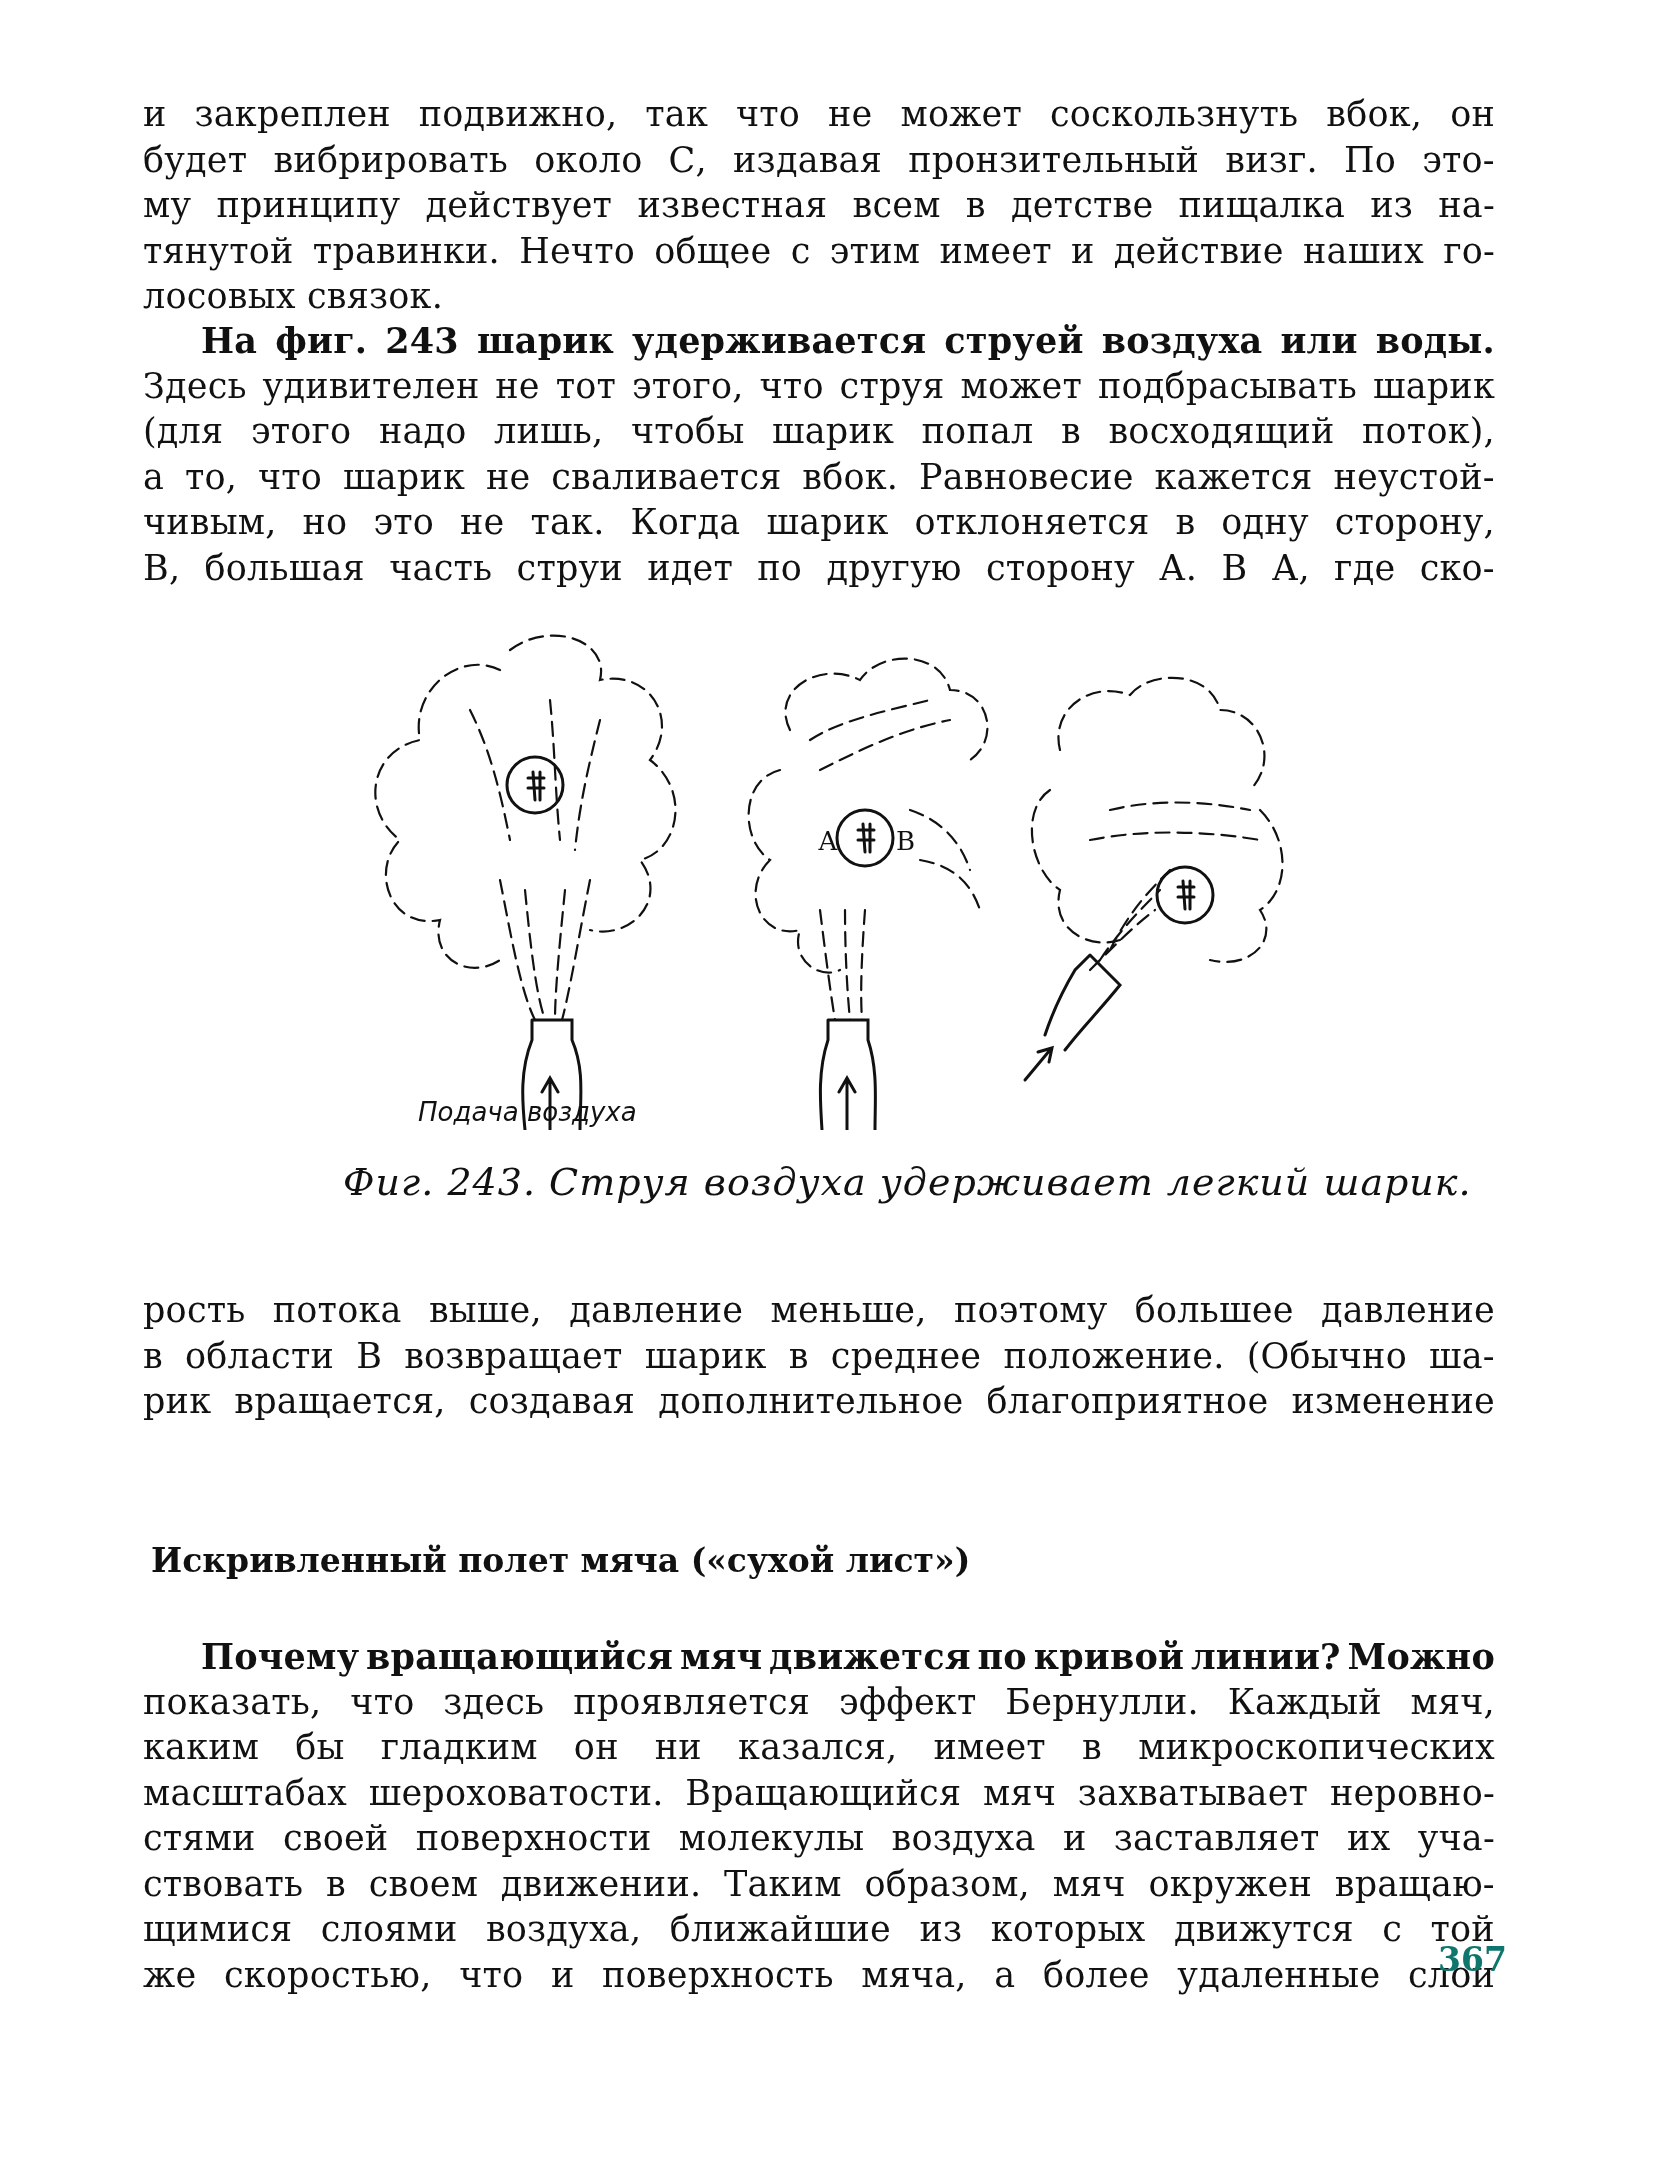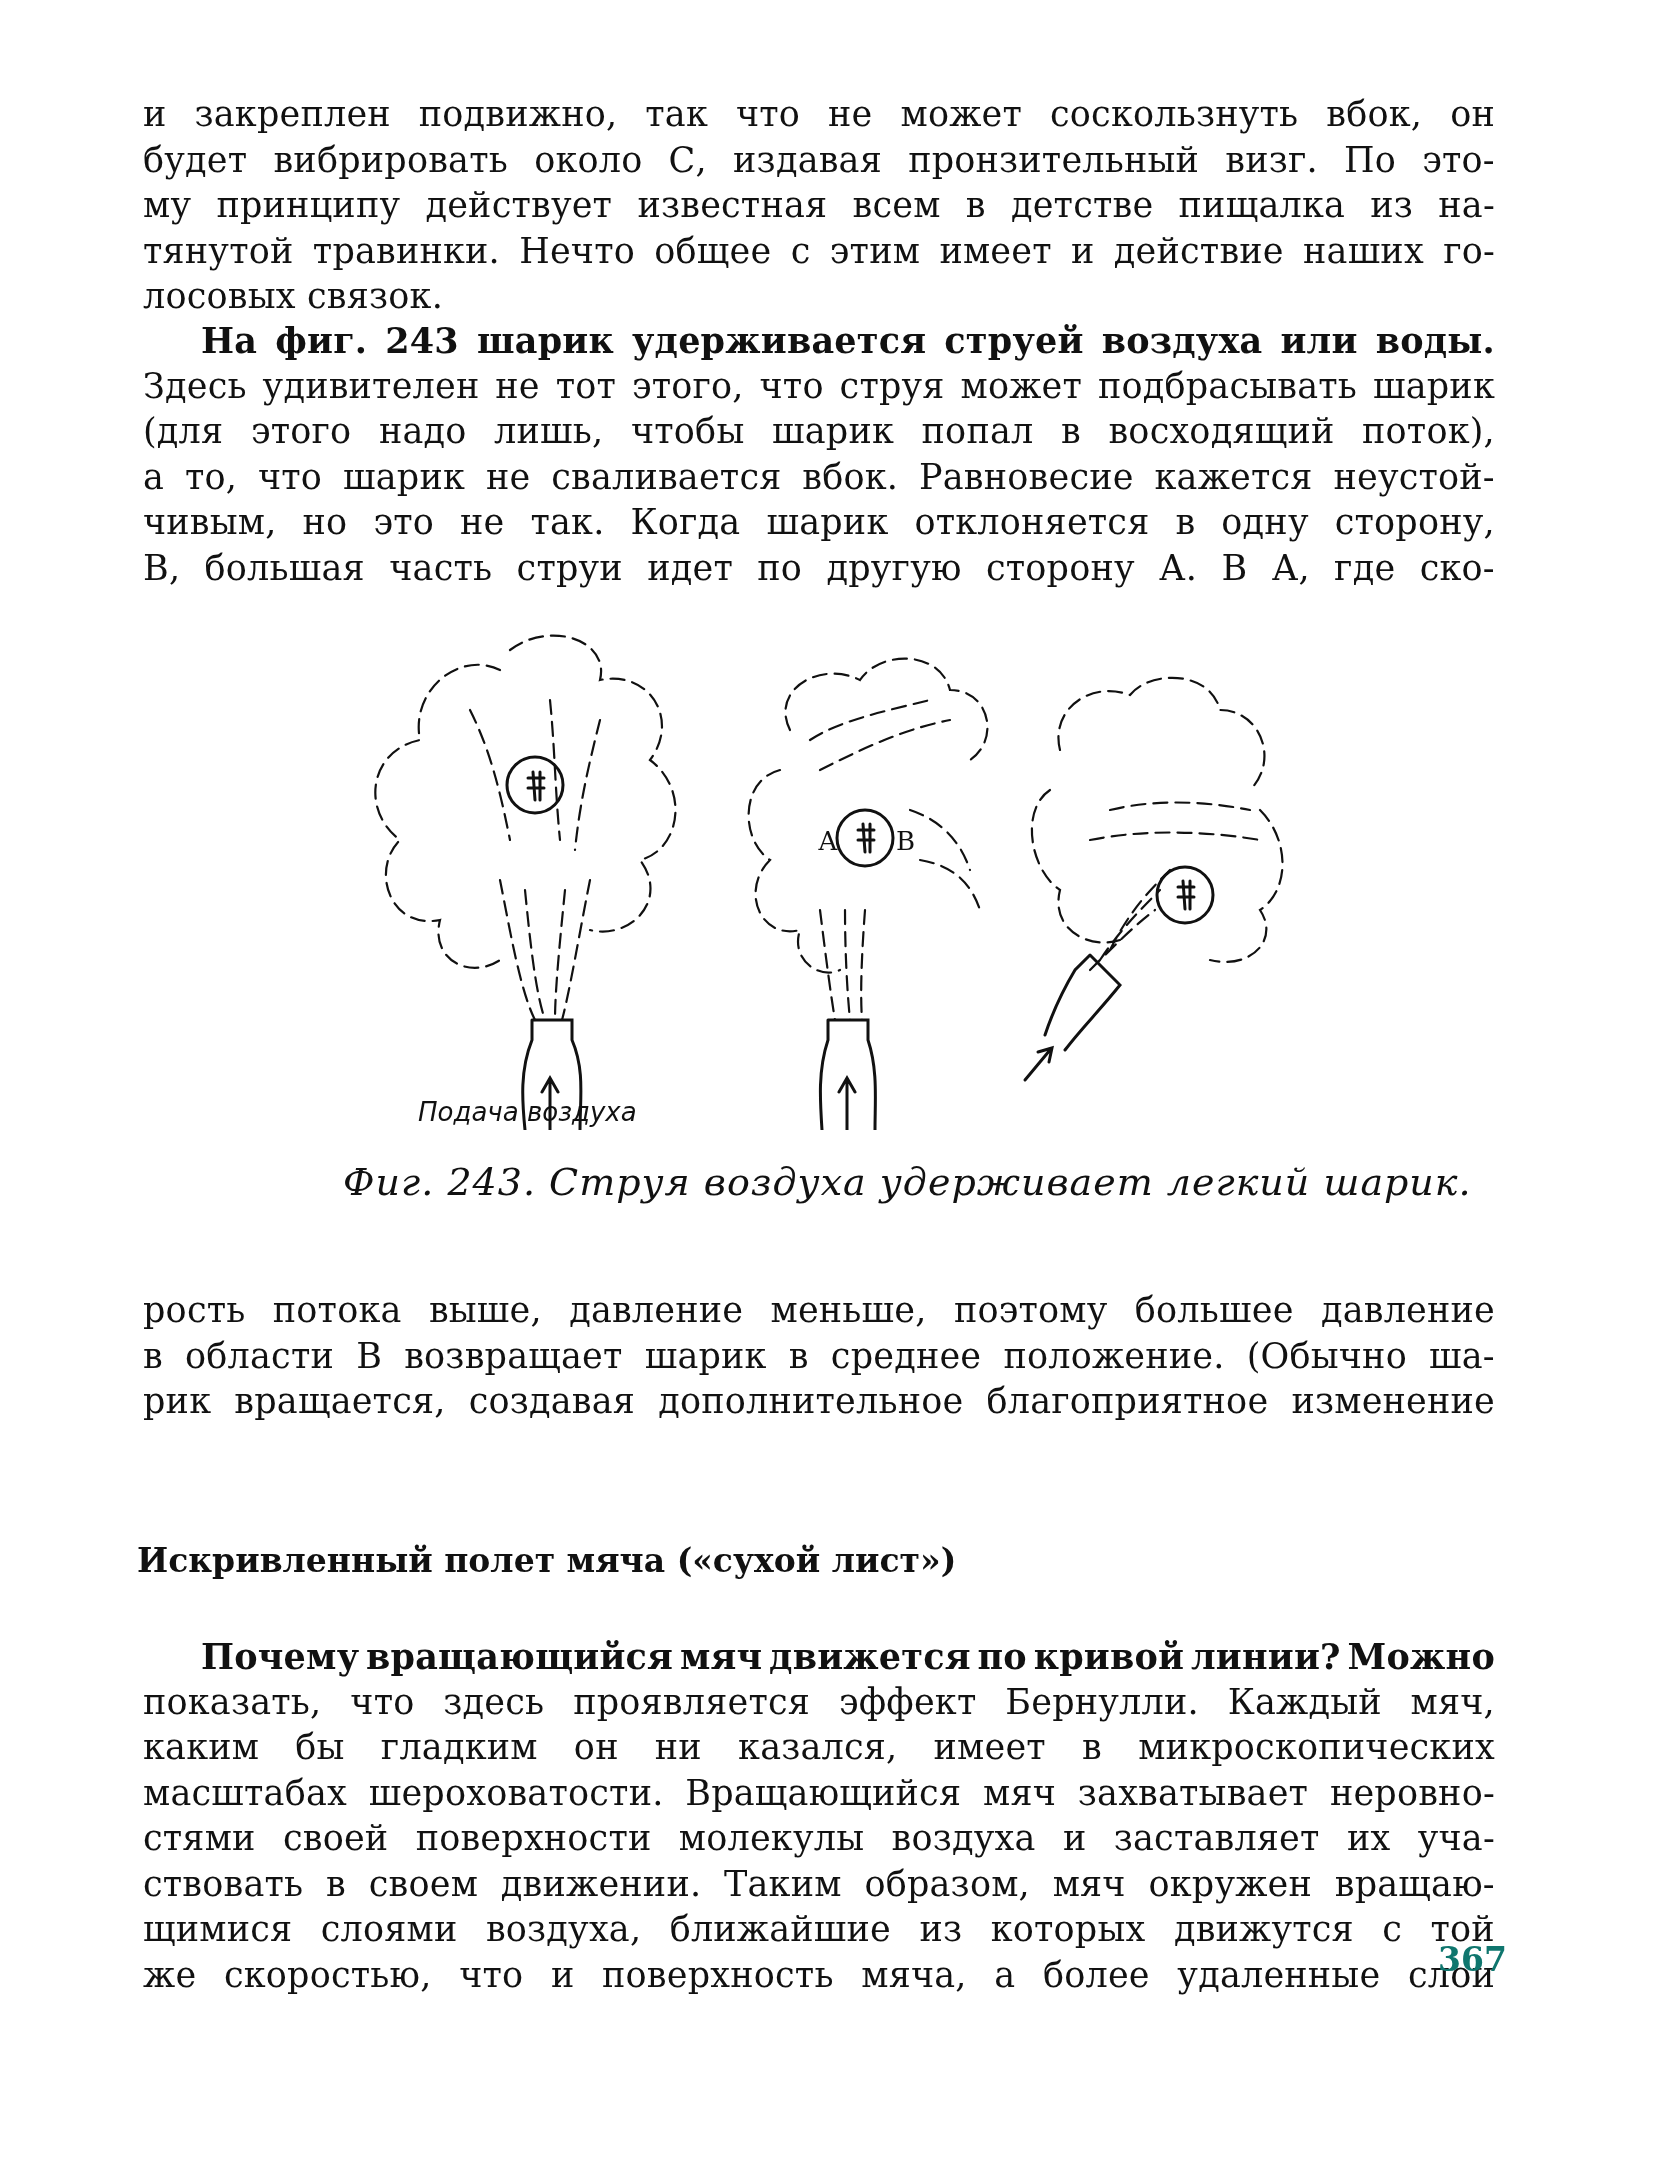--- a/index.html
+++ b/index.html
@@ -13,21 +13,21 @@
     }
     .line { display: block; white-space: nowrap; height: 45.5px; overflow: visible; }
     .line.last { text-align-last: left; }
     .jl { display: flex; justify-content: space-between; white-space: nowrap; height: 45.5px; }
     .indent { padding-left: 58px; font-weight: bold; }
     #block1 { top: 92px; }
     #block2 { top: 318px; }
     #block3 { top: 1288px; }
     #block4 { top: 1634px; }
     .heading {
-      position: absolute; left: 137px; top: 1541px;
+      position: absolute; left: 151px; top: 1541px;
       font-family: "DejaVu Serif", "Liberation Serif", serif;
       font-weight: bold; font-size: 33px; color: #111;
     }
     .figure { position: absolute; left: 350px; top: 610px; width: 1000px; height: 520px; }
     .fig-label {
       position: absolute; left: 418px; top: 1097px;
       font-family: "DejaVu Sans", "Liberation Sans", sans-serif;
       font-style: italic; font-size: 26px; color: #111;
     }
     .caption {

